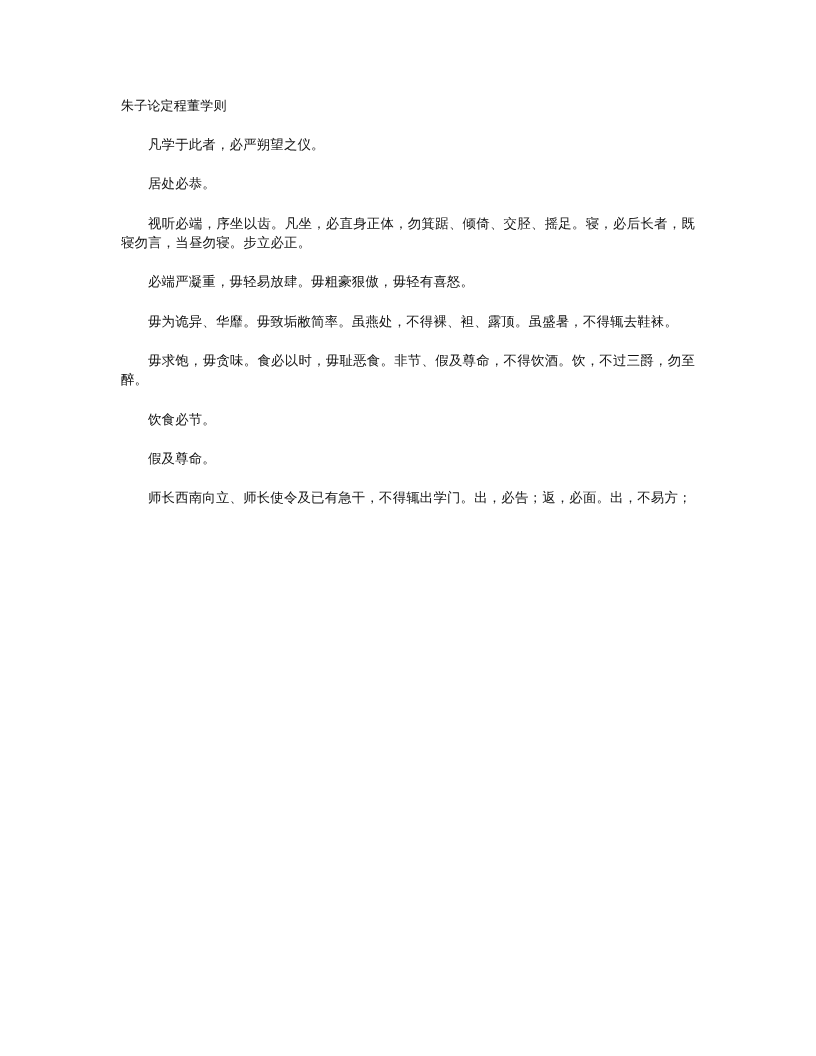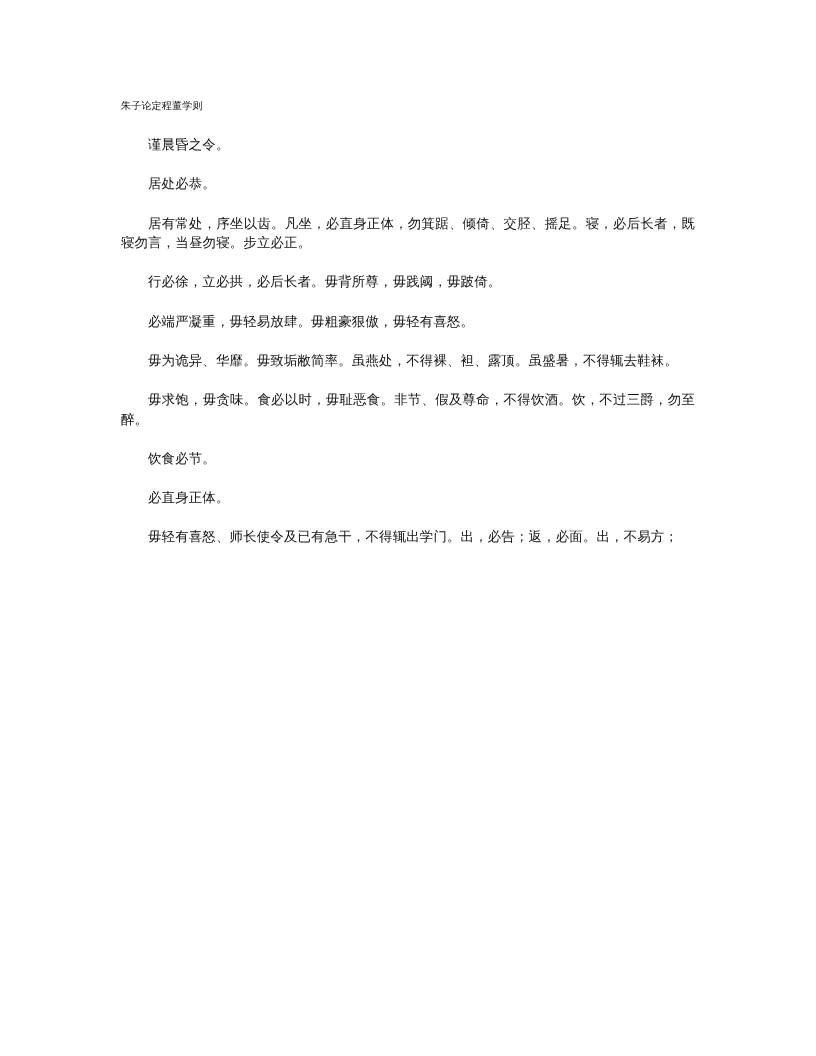--- a/index.html
+++ b/index.html
@@ -20,37 +20,36 @@
       left: 121px;
       top: 96px;
       width: 574px;
       font-size: 13.4px;
       line-height: 19.6px;
       letter-spacing: 0.2px;
     }
     .title {
       margin: 0 0 19.6px 0;
       font-weight: normal;
-      font-size: 10px;
+      font-size: 13px;
     }
     .para {
       margin: 0 0 19.6px 0;
       text-indent: 27px;
       text-align: justify;
       word-break: break-all;
     }
   </style>
 </head>
 <body>
 
 <div class="page">
   <div class="title">朱子论定程董学则</div>
-  <p class="para">谨晨昏之令。</p>
+  <p class="para">凡学于此者，必严朔望之仪。</p>
   <p class="para">居处必恭。</p>
-  <p class="para">居有常处，序坐以齿。凡坐，必直身正体，勿箕踞、倾倚、交胫、摇足。寝，必后长者，既寝勿言，当昼勿寝。步立必正。</p>
-  <p class="para">行必徐，立必拱，必后长者。毋背所尊，毋践阈，毋跛倚。</p>
+  <p class="para">视听必端，序坐以齿。凡坐，必直身正体，勿箕踞、倾倚、交胫、摇足。寝，必后长者，既寝勿言，当昼勿寝。步立必正。</p>
   <p class="para">必端严凝重，毋轻易放肆。毋粗豪狠傲，毋轻有喜怒。</p>
   <p class="para">毋为诡异、华靡。毋致垢敝简率。虽燕处，不得裸、袒、露顶。虽盛暑，不得辄去鞋袜。</p>
   <p class="para">毋求饱，毋贪味。食必以时，毋耻恶食。非节、假及尊命，不得饮酒。饮，不过三爵，勿至醉。</p>
   <p class="para">饮食必节。</p>
-  <p class="para">必直身正体。</p>
-  <p class="para">毋轻有喜怒、师长使令及已有急干，不得辄出学门。出，必告；返，必面。出，不易方；</p>
+  <p class="para">假及尊命。</p>
+  <p class="para">师长西南向立、师长使令及已有急干，不得辄出学门。出，必告；返，必面。出，不易方；</p>
 </div>
 
 </body></html>

